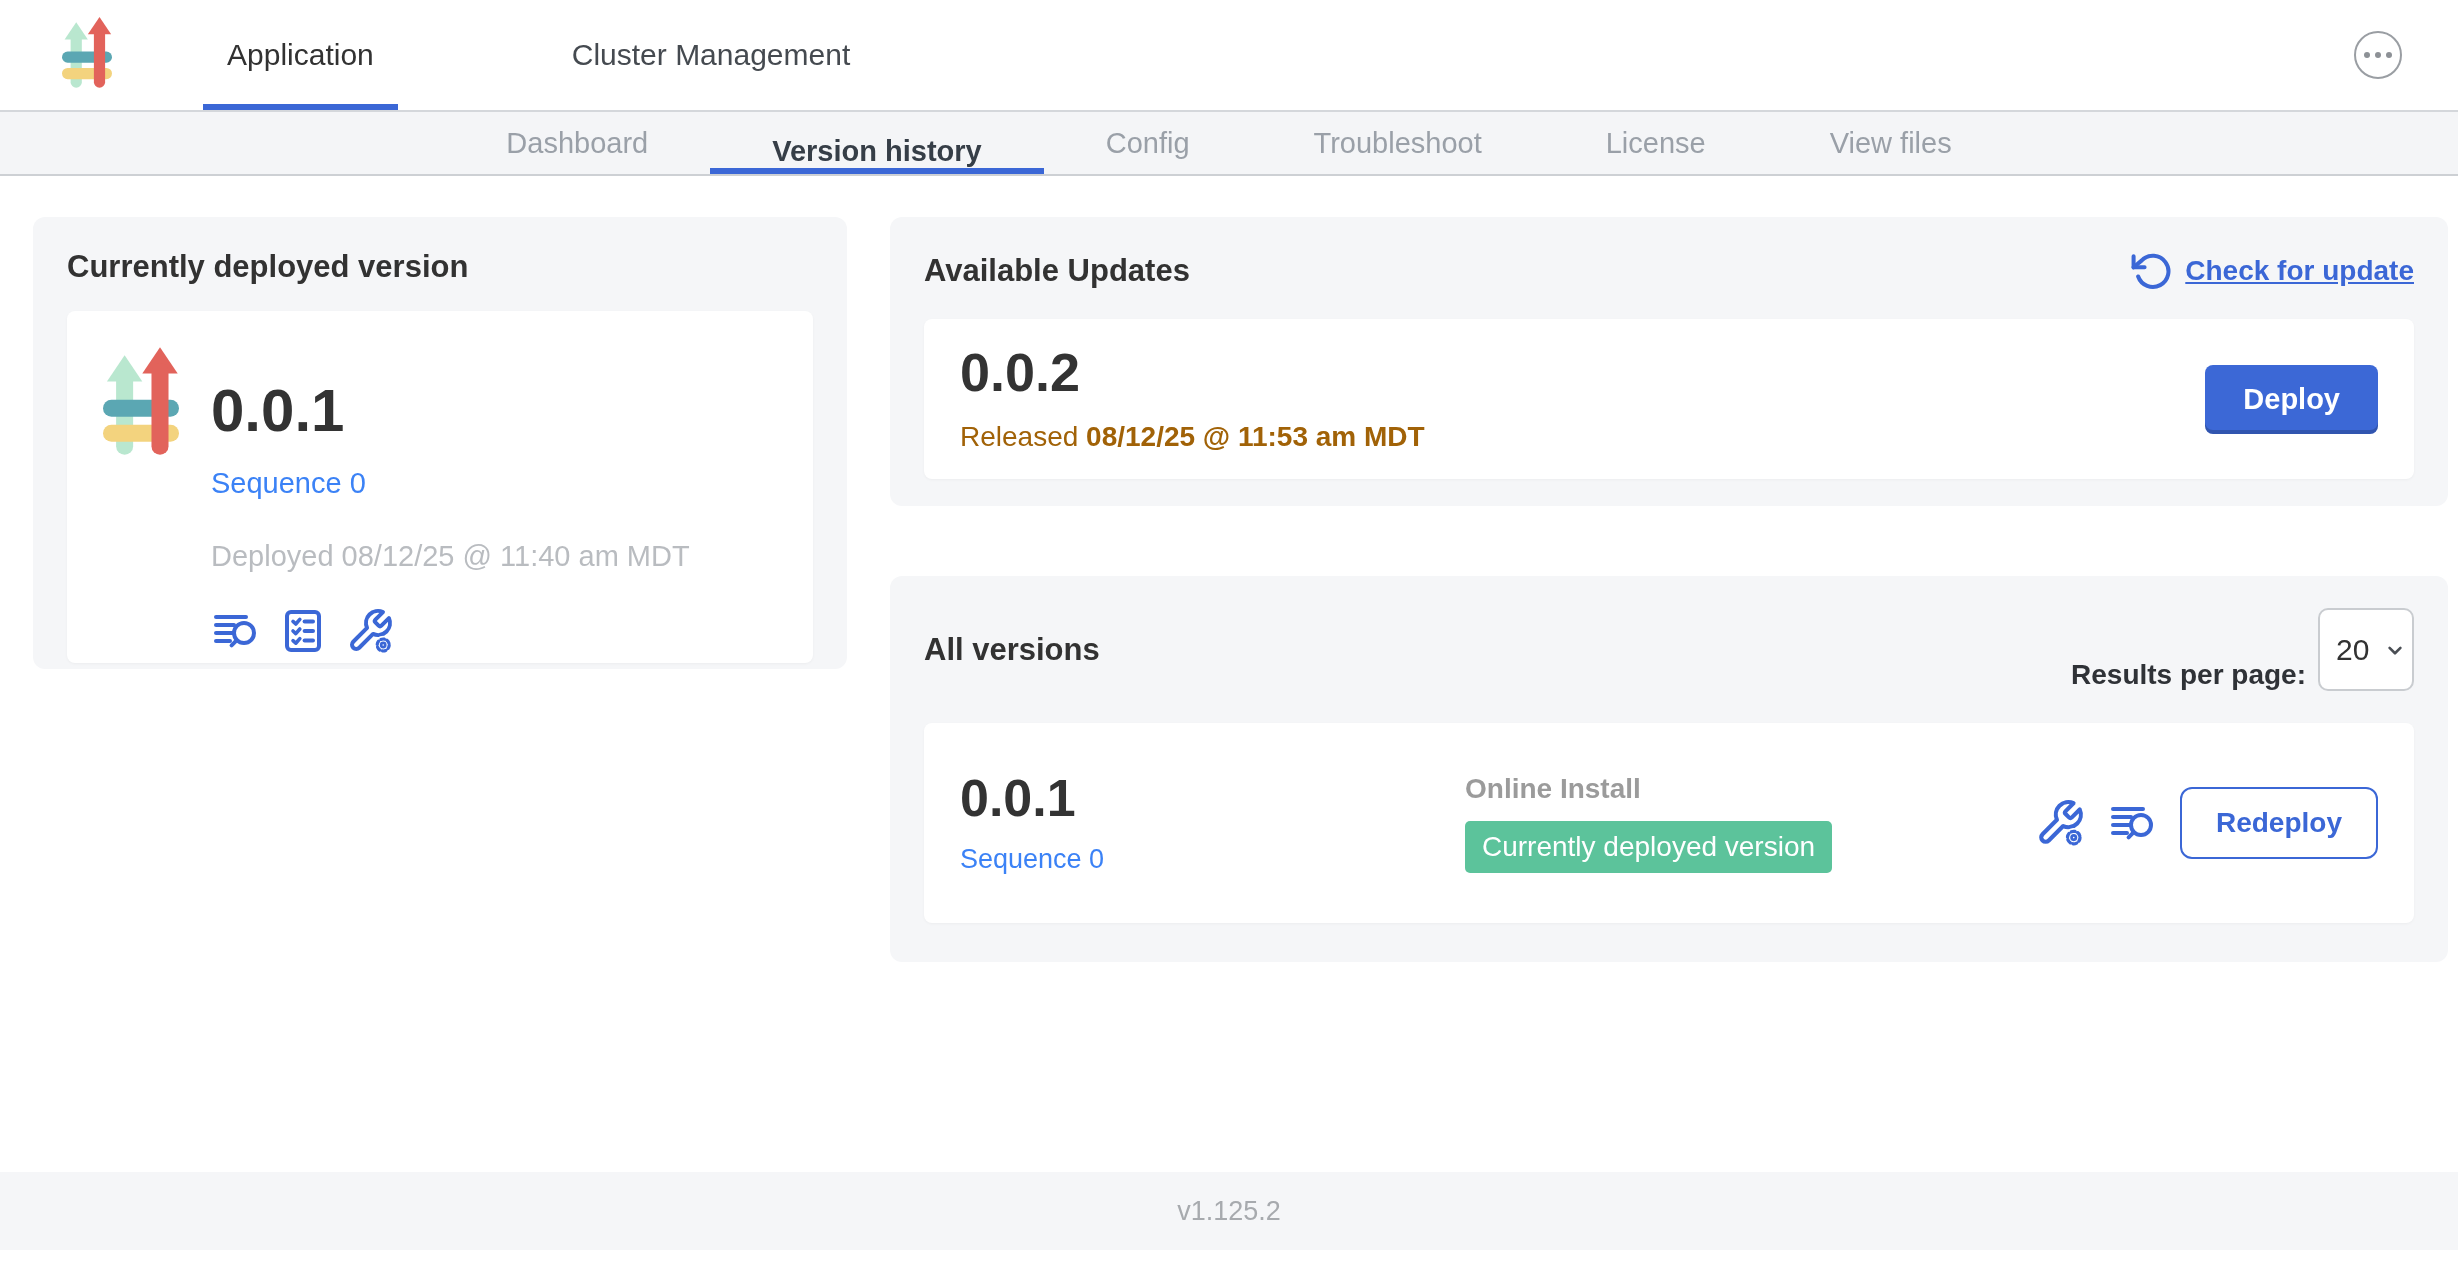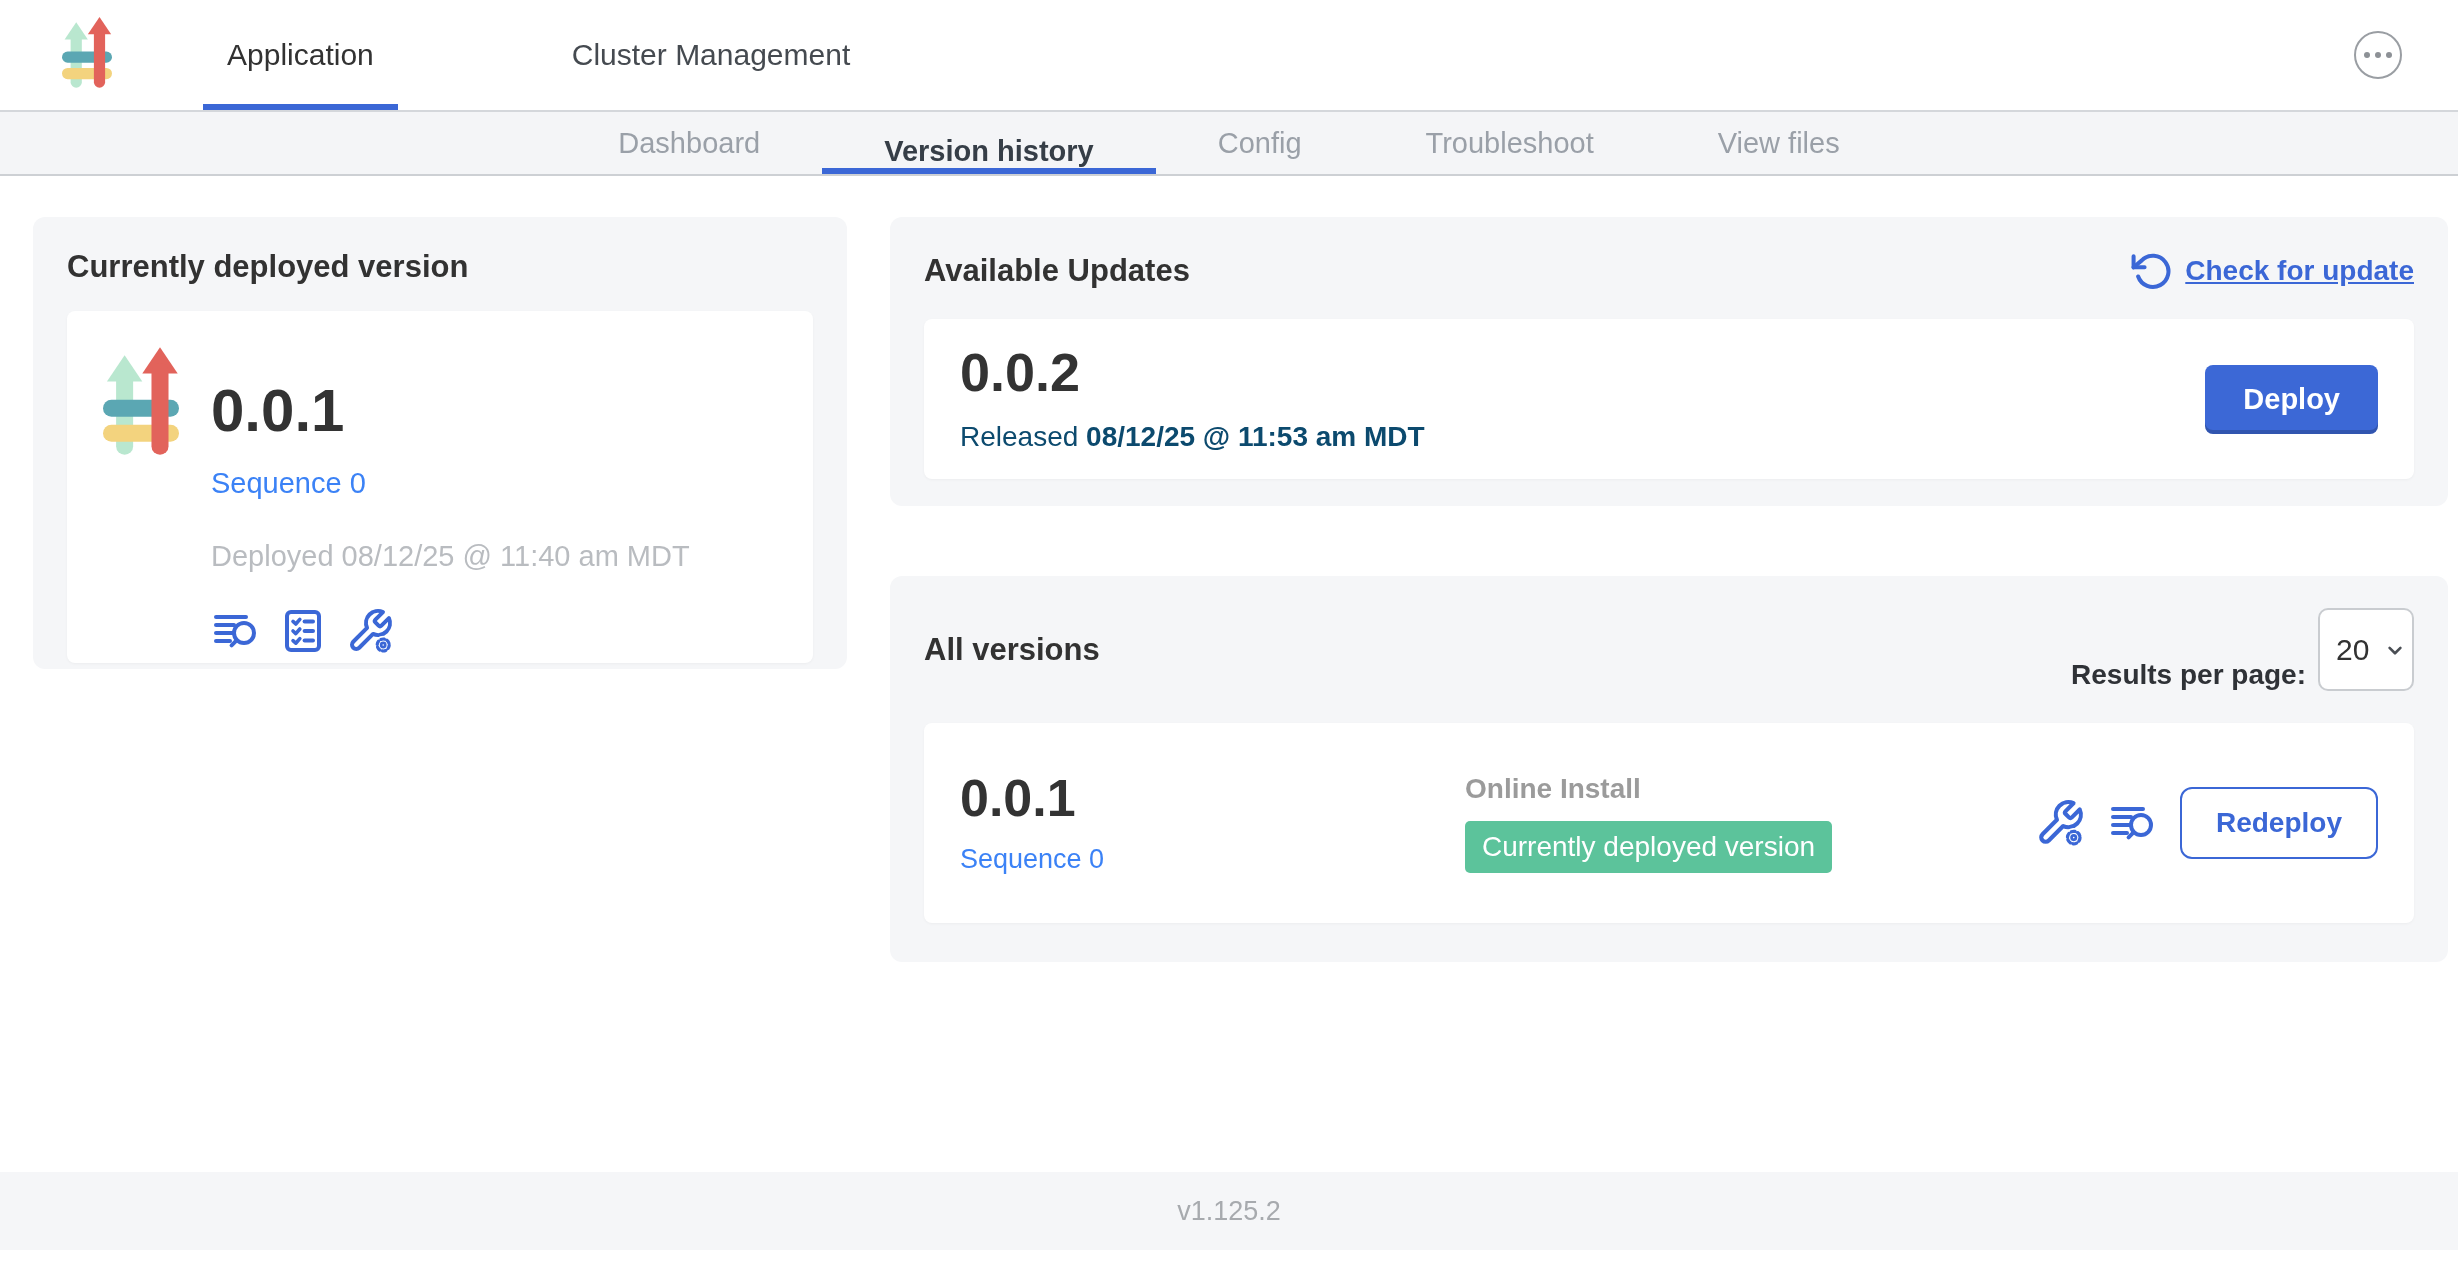--- a/index.html
+++ b/index.html
@@ -45,21 +45,21 @@
 
   .right-col { flex:1; display:flex; flex-direction:column; }
   .updates-panel { height:289px; margin-bottom:70px; }
   .panel-head { display:flex; align-items:center; justify-content:space-between; }
   .check-link { display:flex; align-items:center; gap:12px; color:#3b67d6;
     font-size:28px; font-weight:bold; cursor:pointer; }
   .check-link .txt { text-decoration:underline; }
   .update-card { margin-top:26px; height:160px; display:flex; align-items:center;
     justify-content:space-between; padding:0 36px; }
   .ver-mid { font-size:54px; font-weight:bold; line-height:1; color:#333; }
-  .released { font-size:28px; color:#0c4a6e; margin-top:22px; }
+  .released { font-size:28px; color:#a16207; margin-top:22px; }
   .released b { font-weight:bold; }
   .btn-primary { background:#3c68d6; color:#fff; font-size:29px; font-weight:bold;
     border:none; border-radius:8px; padding:18px 38px; cursor:pointer;
     box-shadow:inset 0 -4px 0 rgba(0,0,0,.18); font-family:inherit; }
 
   .versions-panel { height:386px; }
   .rpp { display:flex; align-items:flex-end; gap:12px; }
   .rpp-label { font-size:28px; font-weight:600; color:#2f3237; }
   .select { width:96px; height:83px; background:#fff; border:2px solid #c9ccd0;
     border-radius:10px; display:flex; align-items:center; justify-content:space-between;
@@ -107,20 +107,21 @@
     <span class="dot"></span>
     <span class="dot"></span>
   </button>
 </header>
 
 <nav class="subnav">
   <div class="stab">Dashboard</div>
   <div class="stab active">Version history</div>
   <div class="stab">Config</div>
   <div class="stab">Troubleshoot</div>
+  <div class="stab">License</div>
   <div class="stab">View files</div>
 </nav>
 
 <main class="main">
 
   <div class="left-col">
     <section class="panel deployed-panel">
       <h2 class="panel-title">Currently deployed version</h2>
       <div class="card deployed-card">
         <svg width="76" height="116" viewBox="0 0 58 88" style="margin-top:2px;">

